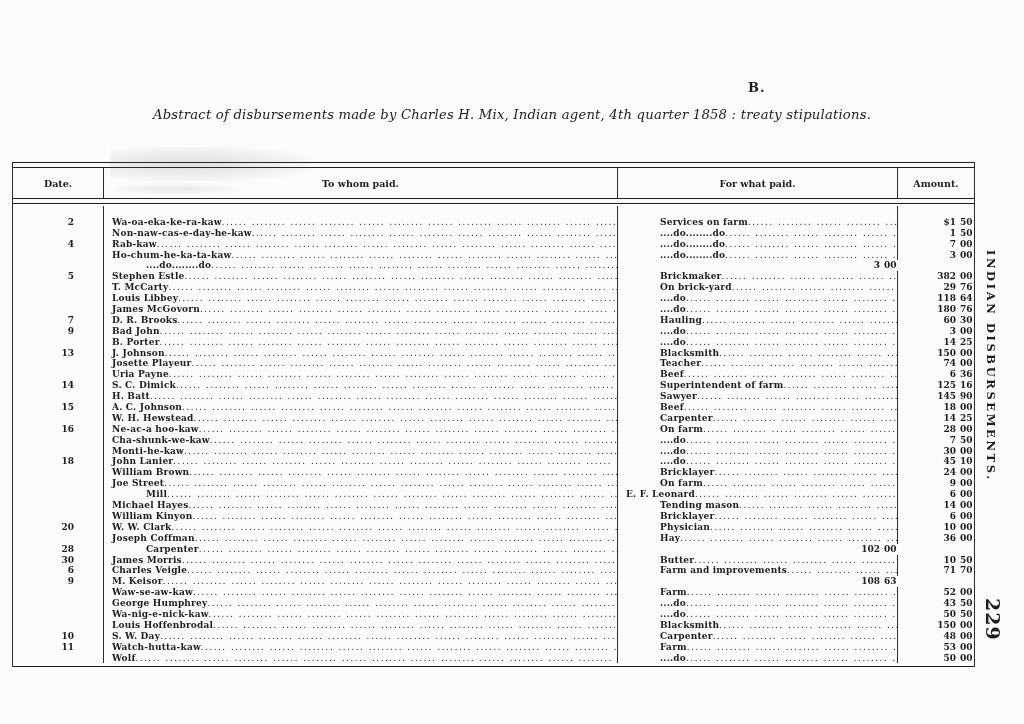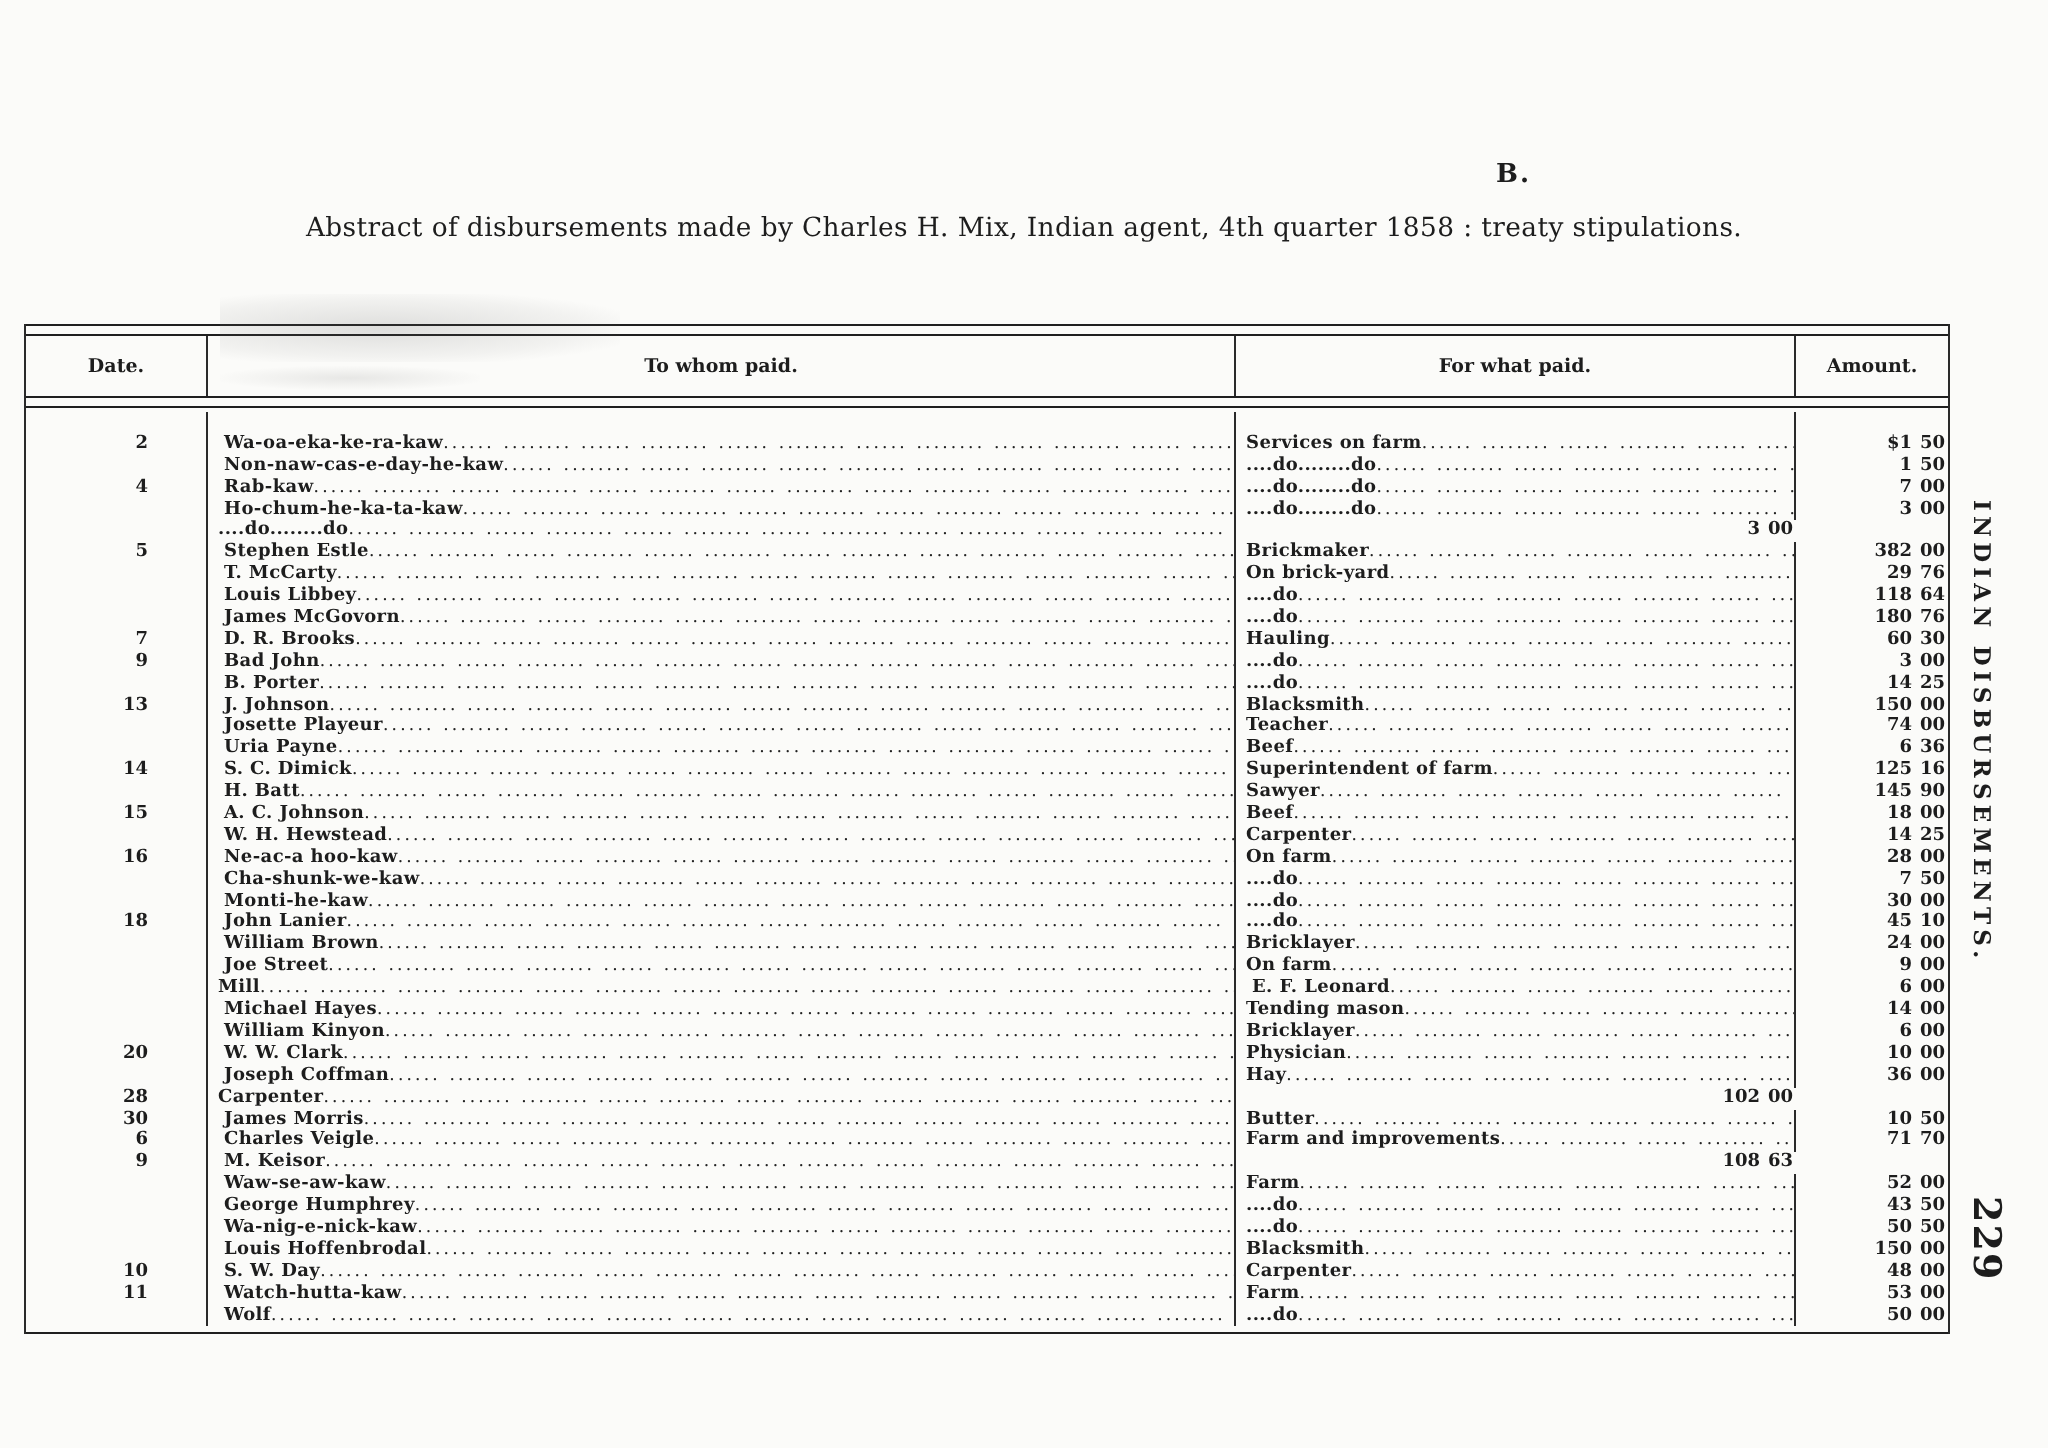--- a/index.html
+++ b/index.html
@@ -11,21 +11,21 @@
     overflow:hidden;
   }
   .sheet{position:relative;width:1024px;height:724px;}
 
   .section-label{
     position:absolute;top:80px;left:748px;
     font-size:13px;font-weight:700;letter-spacing:1px;
   }
   .doc-title{
     position:absolute;top:107px;left:0;width:1024px;
-    text-align:center;font-size:13.2px;
+    text-align:center;font-style:italic;font-size:13.2px;
     letter-spacing:0.2px;white-space:nowrap;
   }
 
   .table{
     position:absolute;left:12px;top:162px;width:961px;
     border-left:1.4px solid #2a2a2a;border-right:1.4px solid #2a2a2a;
   }
   .hrule{width:100%;}
   .hrule.double{height:4px;border-top:1.7px solid #1f1f1f;border-bottom:1px solid #1f1f1f;}
   .hrule.single{height:0;border-top:1.4px solid #1f1f1f;}
@@ -46,21 +46,21 @@
   }
   .cell{overflow:hidden;height:10.9px;}
   .cell:not(.amount){border-right:1px solid #2a2a2a;}
 
   .date{display:flex;justify-content:space-between;padding:0 29px 0 6px;box-sizing:border-box;}
   .date .month{font-weight:400;margin-top:27px;}
   .date .day{font-weight:700;}
   .year-row .date{justify-content:center;padding:0 26px 0 6px;}
 
   .payee{display:flex;padding-left:8px;box-sizing:border-box;}
-  .purpose{display:flex;padding-left:5px;box-sizing:border-box;}
+  .purpose{display:flex;padding-left:5px;box-sizing:border-box;margin-left:37px;}
   .txt{font-weight:700;letter-spacing:0.2px;}
   .leader{flex:1;overflow:hidden;height:10.9px;}
   .leader::after{
     content:"...... ........ ...... ........ ...... ........ ...... ........ ...... ........ ...... ........ ...... ........ ...... ........ ...... ........ ...... ........ ...... ........ ...... ........ ...... ........ ...... ........";
     font-size:8.5px;letter-spacing:1.6px;font-weight:400;color:#222;
   }
 
   .amount{display:flex;justify-content:flex-end;align-items:center;gap:4px;padding-right:3px;box-sizing:border-box;}
   .amt-d{font-weight:700;}
   .amt-c{width:11px;font-weight:700;}

